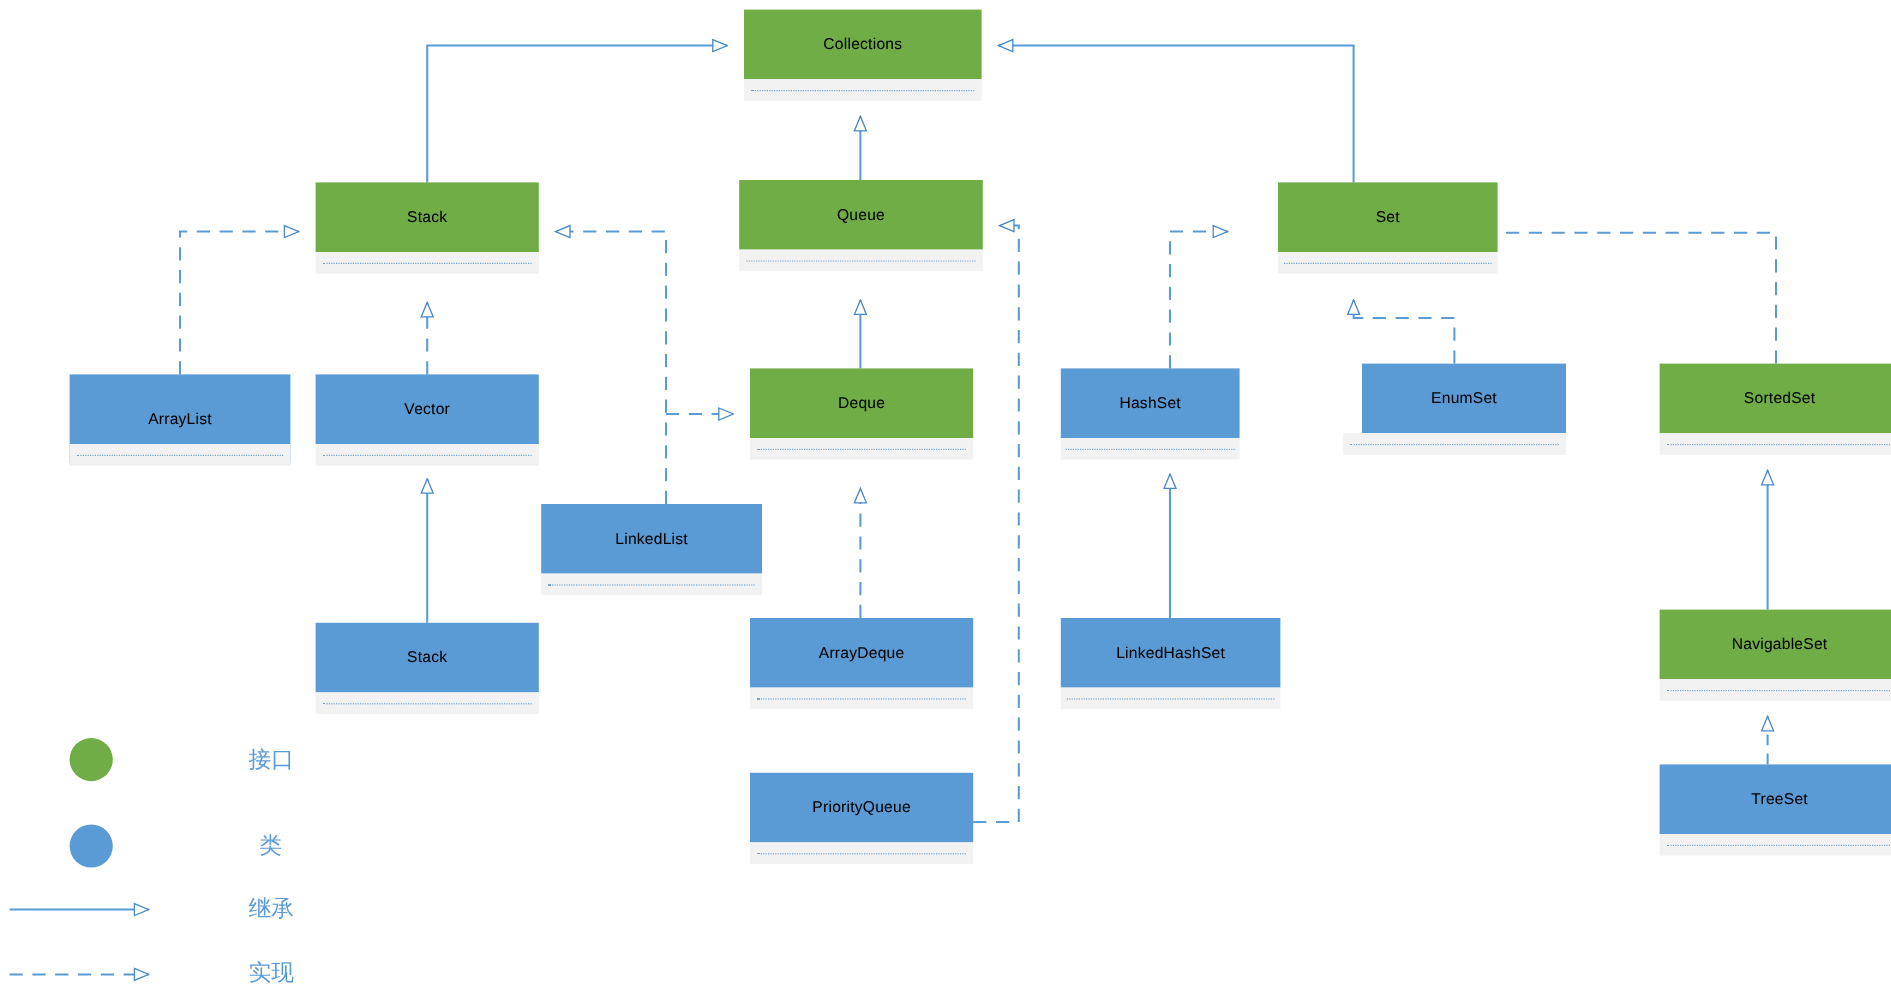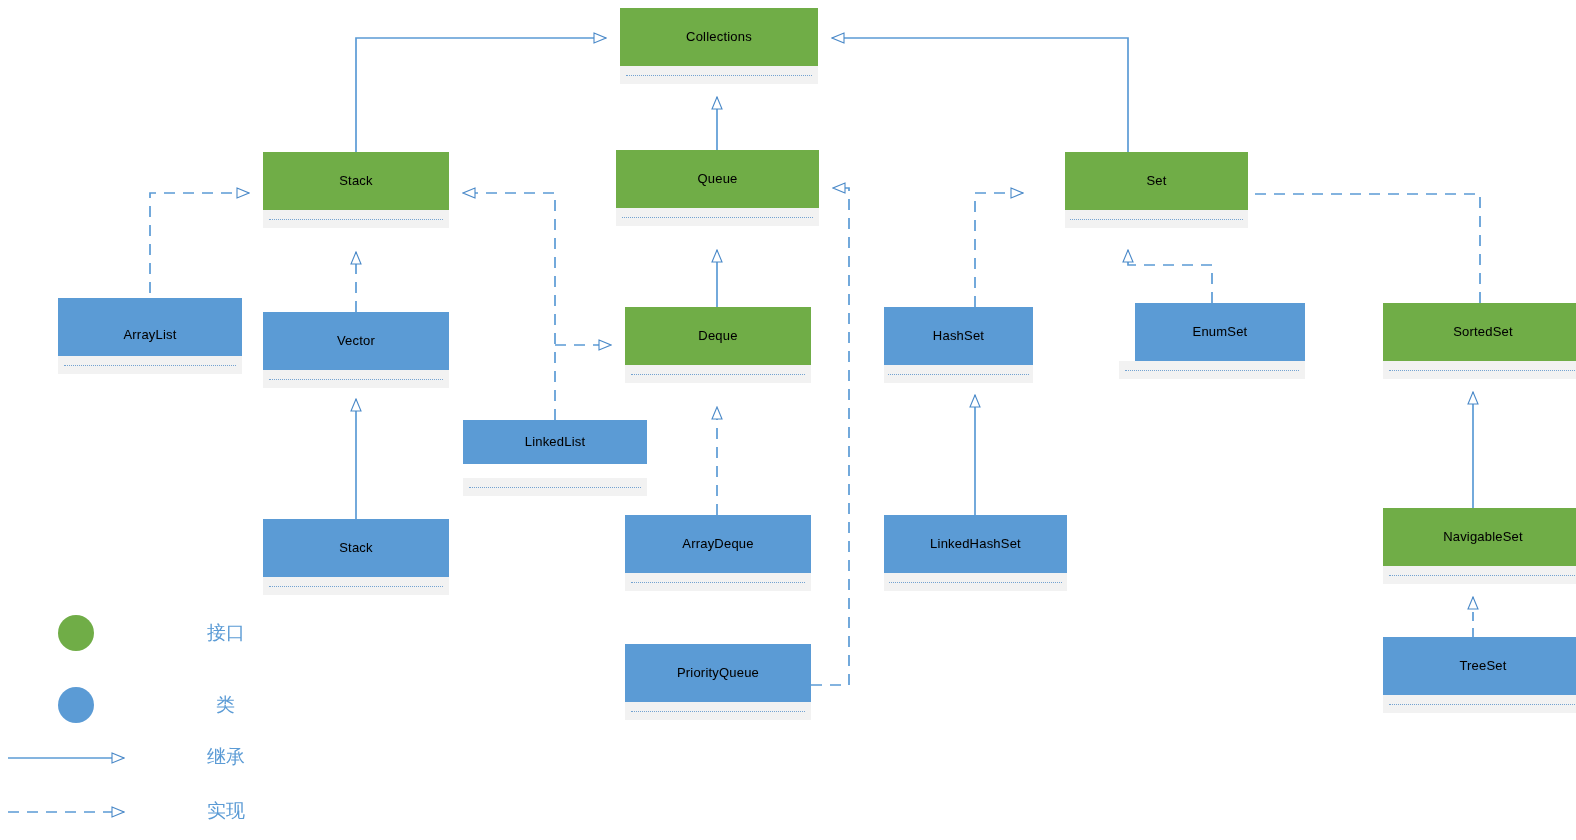--- a/index.html
+++ b/index.html
@@ -104,21 +104,21 @@
         <div class="ftr" style="top: 58px;">
           <i></i>
         </div>
       </div>
       <div class="node iface" style="left: 1037px; top: 152px; width: 183px; height: 58px; margin-left: 28px;">
         <div class="hdr">Set</div>
         <div class="ftr" style="top: 58px;">
           <i></i>
         </div>
       </div>
-      <div class="node cls" style="left: 58px; top: 298px; width: 184px; height: 74px;">
+      <div class="node cls" style="left: 58px; top: 312px; width: 184px; height: 74px;">
         <div class="hdr">ArrayList</div>
         <div class="ftr" style="top: 58px;">
           <i></i>
         </div>
       </div>
       <div class="node cls" style="left: 263px; top: 312px; width: 186px; height: 58px;">
         <div class="hdr">Vector</div>
         <div class="ftr" style="top: 58px;">
           <i></i>
         </div>
@@ -140,21 +140,21 @@
         <div class="ftr" style="top: 58px;">
           <i></i>
         </div>
       </div>
       <div class="node iface" style="left: 1383px; top: 303px; width: 200px; height: 58px;">
         <div class="hdr">SortedSet</div>
         <div class="ftr" style="top: 58px;">
           <i></i>
         </div>
       </div>
-      <div class="node cls" style="left: 463px; top: 420px; width: 184px; height: 44px;">
+      <div class="node cls" style="left: 451px; top: 420px; width: 184px; height: 58px;">
         <div class="hdr">LinkedList</div>
         <div class="ftr" style="top: 58px;">
           <i></i>
         </div>
       </div>
       <div class="node cls" style="left: 263px; top: 519px; width: 186px; height: 58px;">
         <div class="hdr">Stack</div>
         <div class="ftr" style="top: 58px;">
           <i></i>
         </div>

